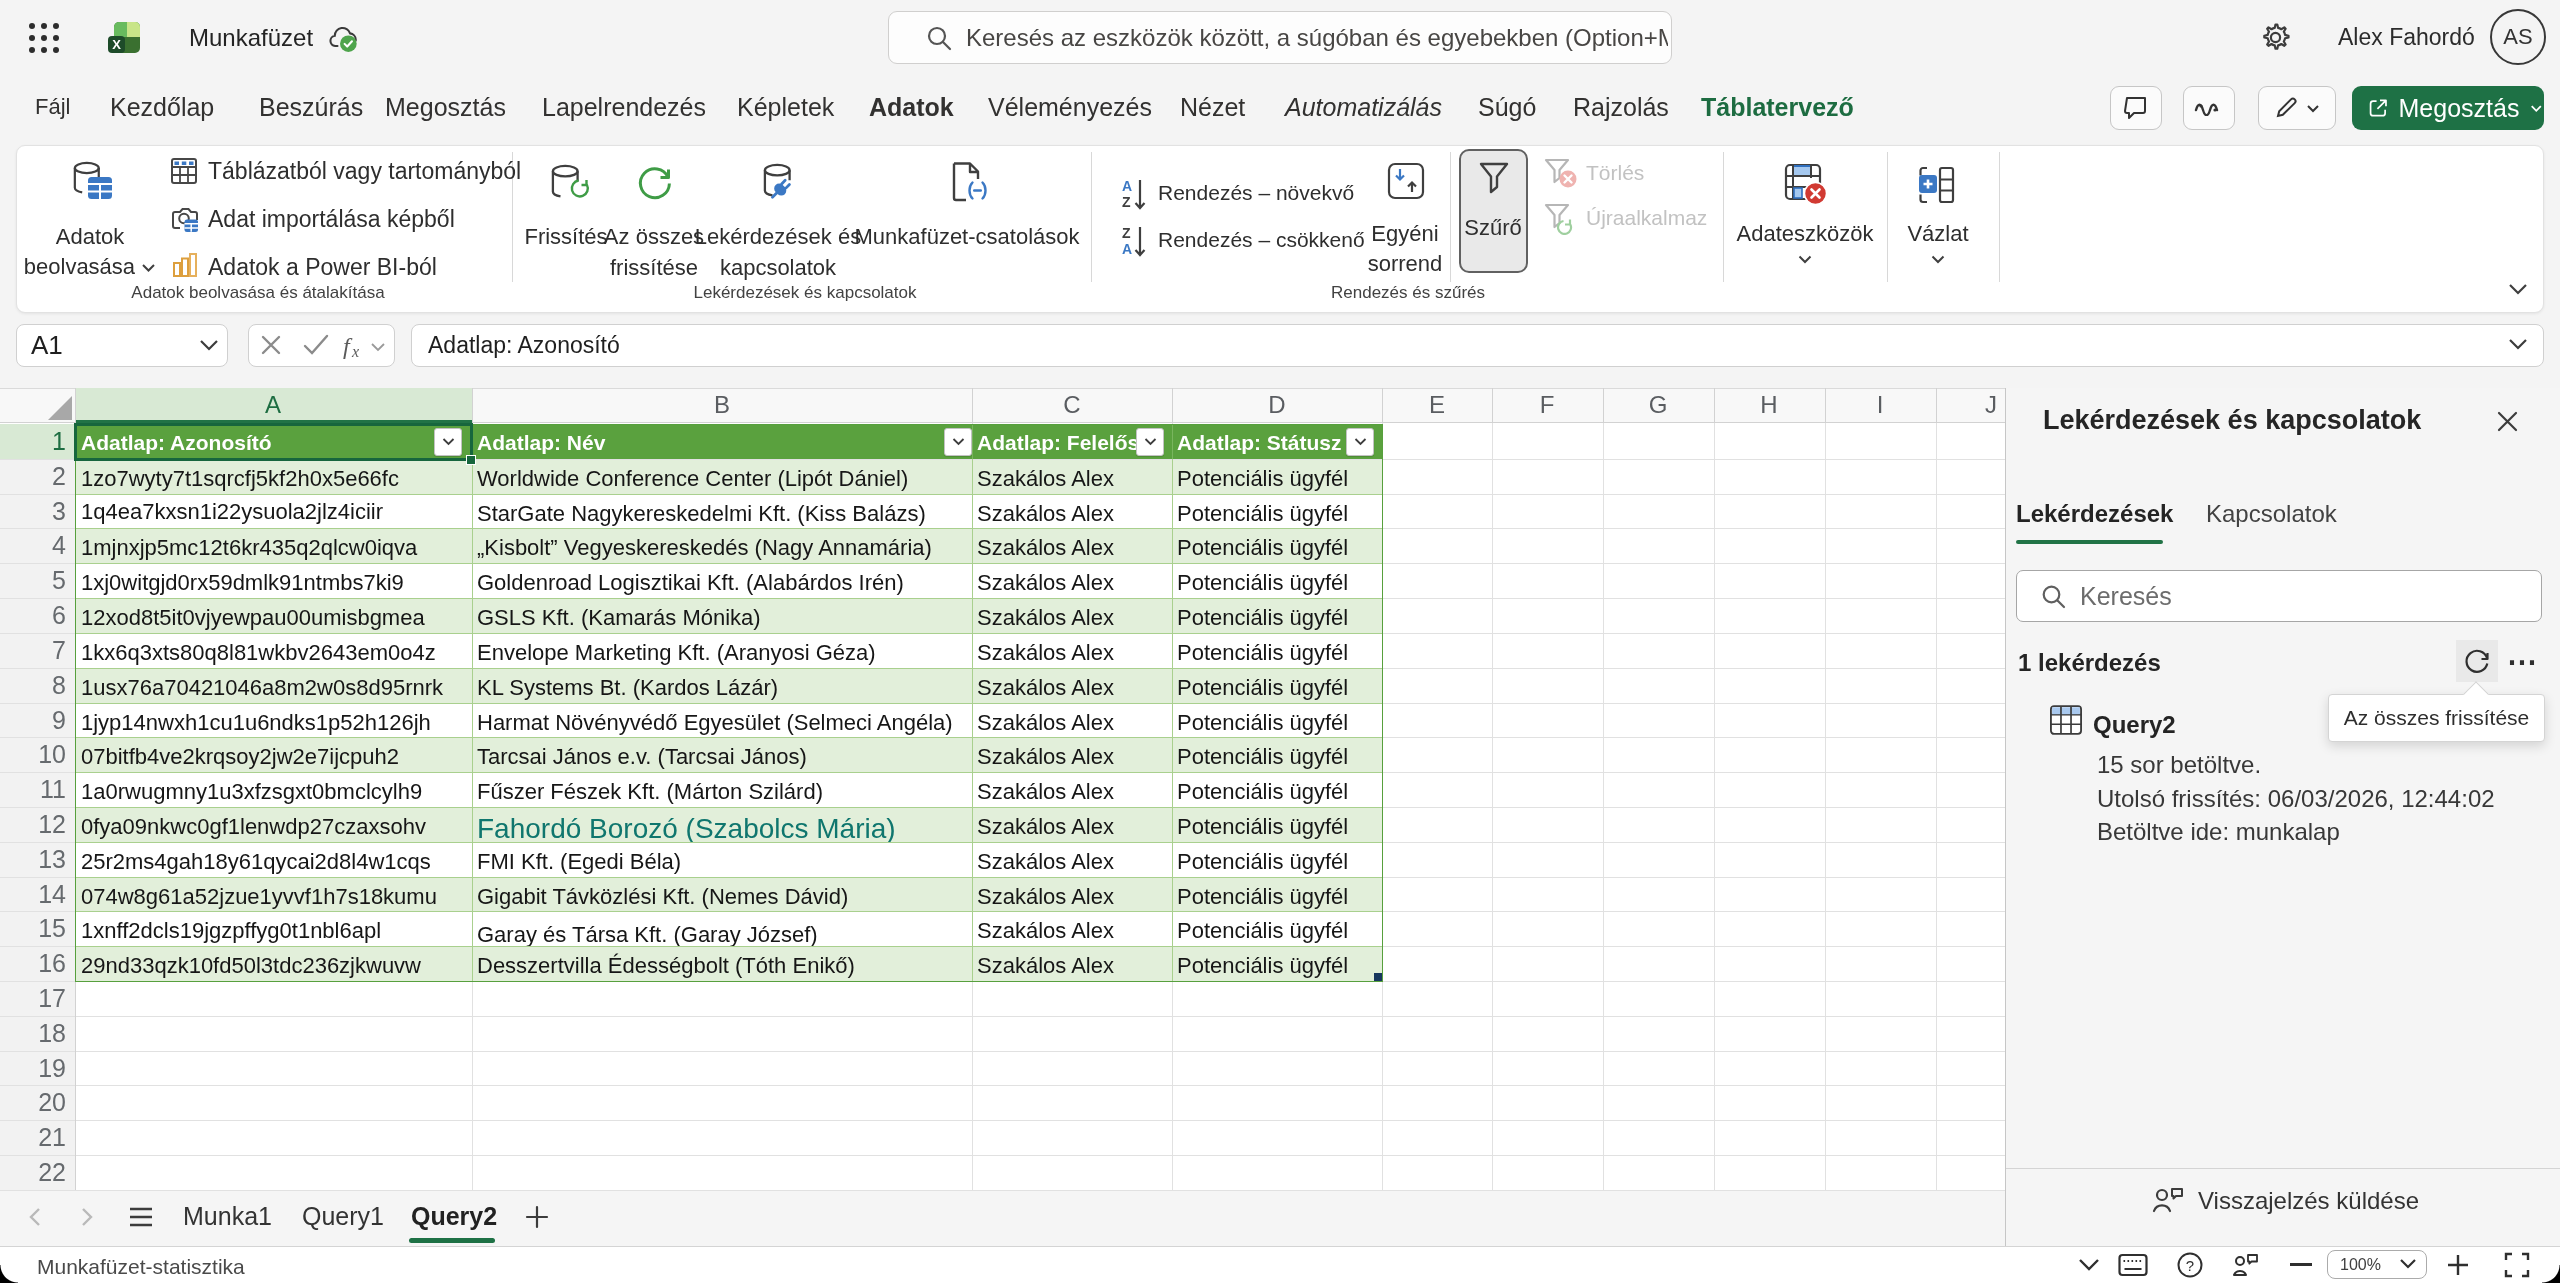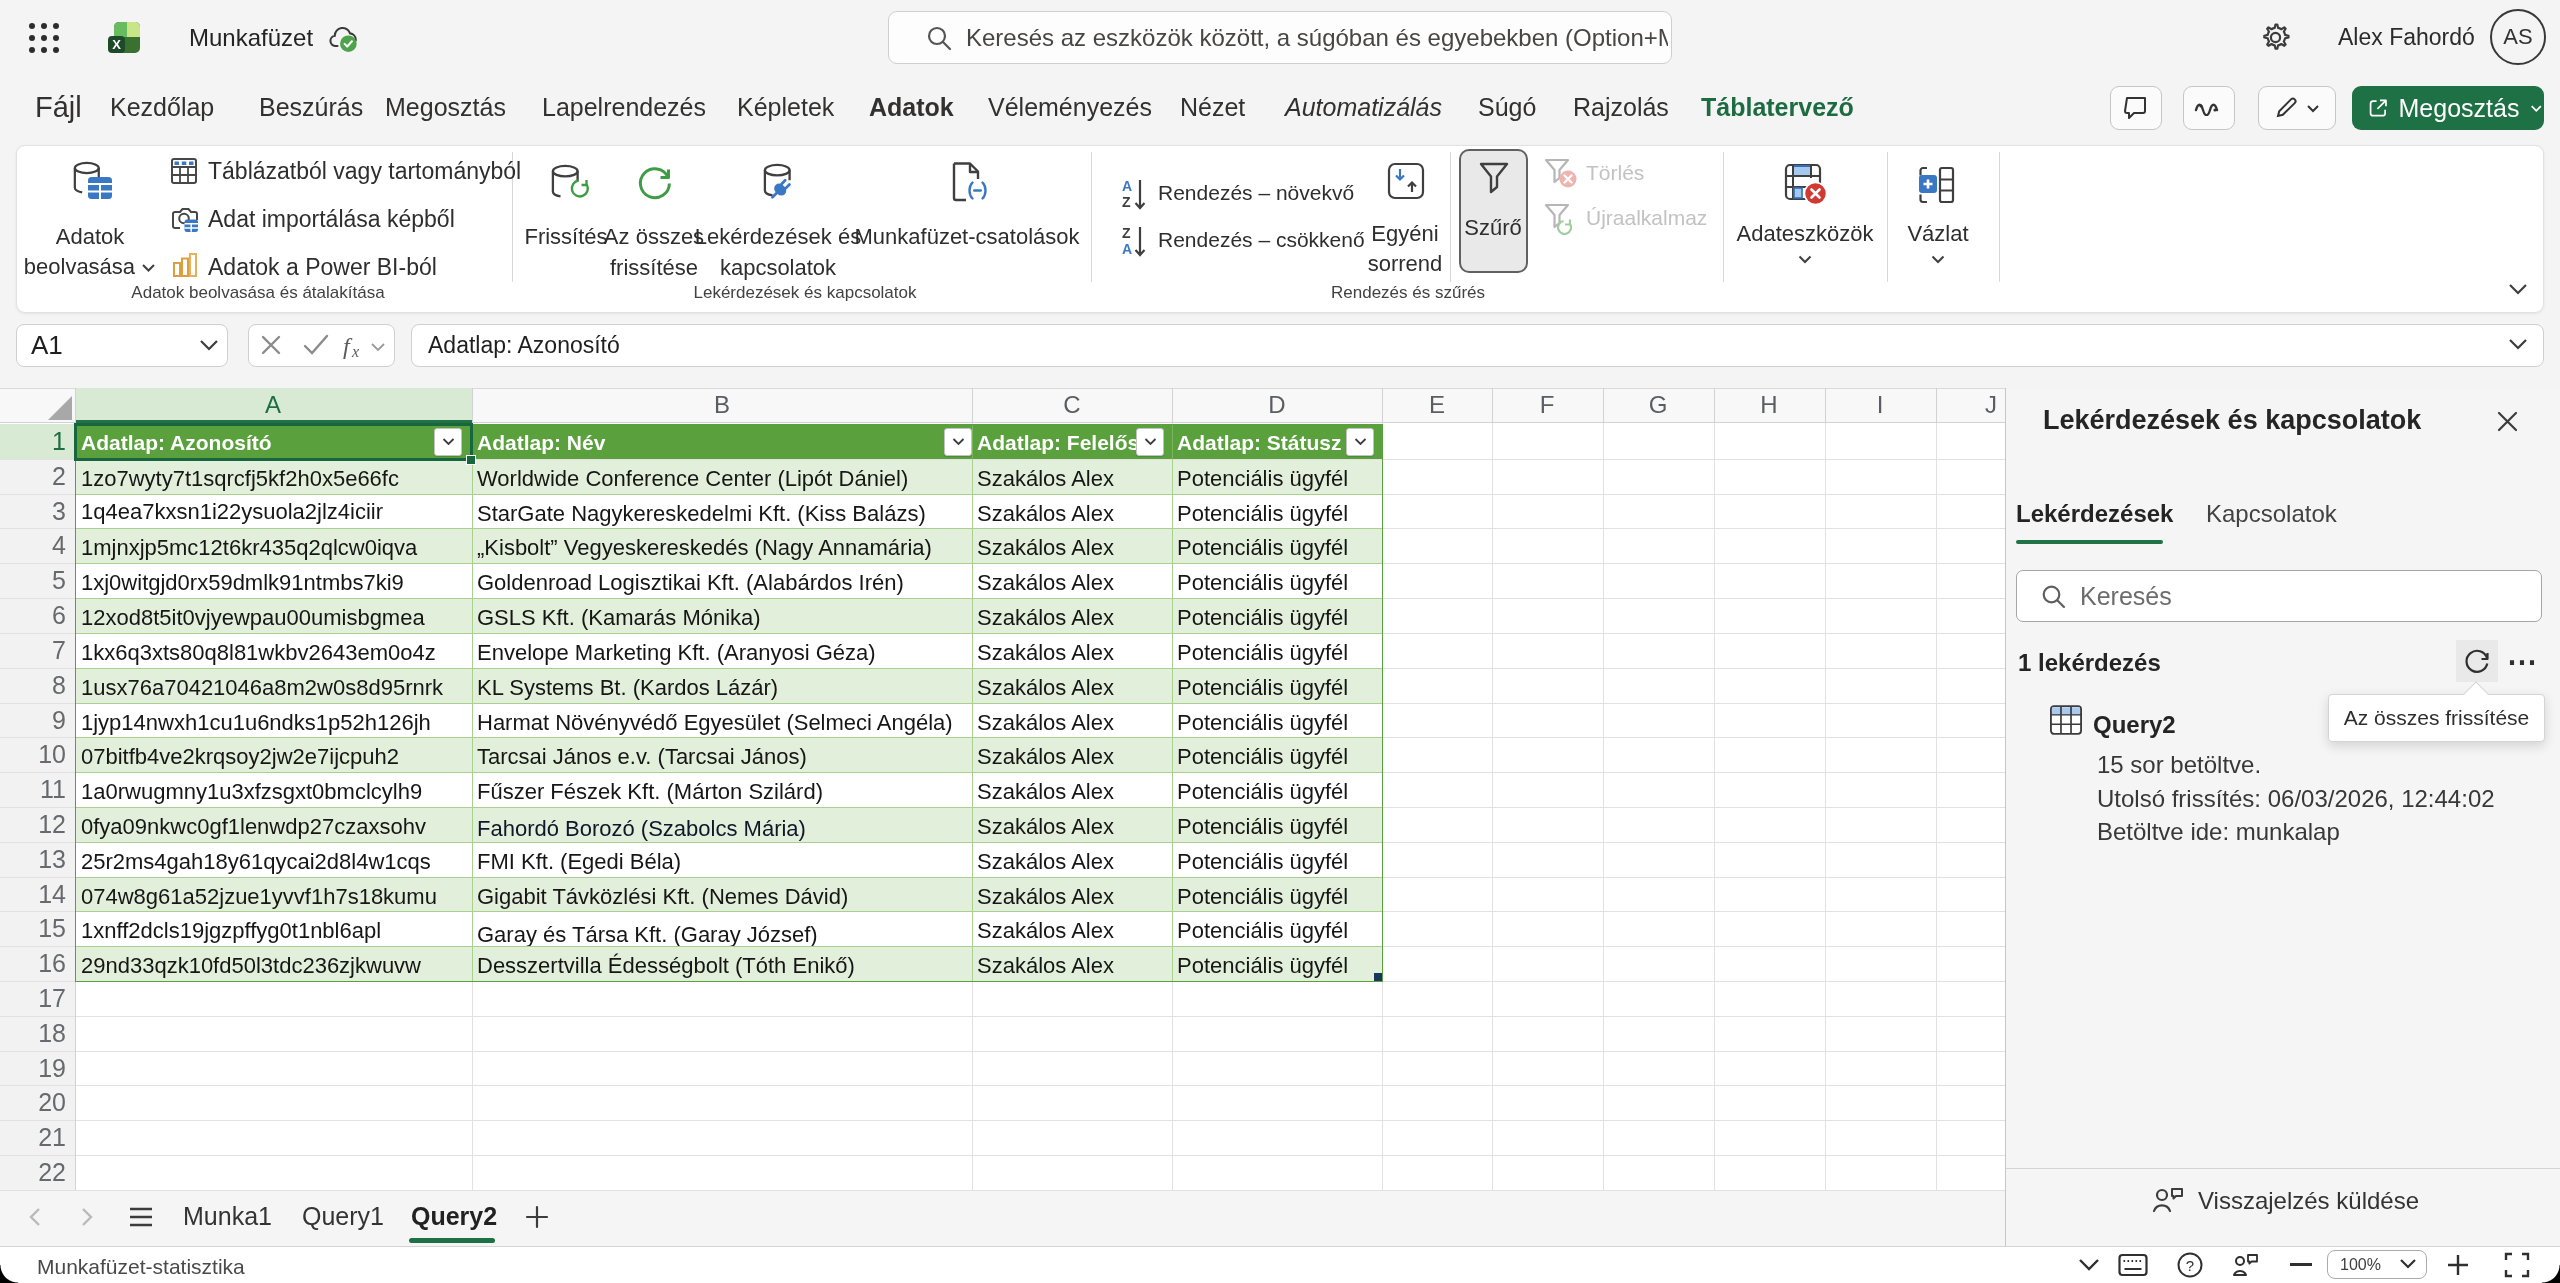--- a/index.html
+++ b/index.html
@@ -40,21 +40,21 @@
 </svg>
 <div class="ab vctr" style="left:966px;top:11px;height:53px;width:702px;overflow:hidden;white-space:nowrap;font-size:24px;color:#484644">Keresés az eszközök között, a súgóban és egyebekben (Option+M</div>
 <svg class="ab" style="left:2259px;top:21px" width="33" height="33" viewBox="0 0 33 33">
 <g fill="none" stroke="#3c3c3c" stroke-width="2.2">
 <circle cx="16.5" cy="16.5" r="4.6"></circle>
 <path d="M16.5 3.5 l1.8 0 l0.8 3.4 a10 10 0 0 1 3.2 1.3 l3 -1.8 l1.3 1.3 l-1.8 3 a10 10 0 0 1 1.3 3.2 l3.4 0.8 l0 1.8 l-3.4 0.8 a10 10 0 0 1 -1.3 3.2 l1.8 3 l-1.3 1.3 l-3 -1.8 a10 10 0 0 1 -3.2 1.3 l-0.8 3.4 l-1.8 0 l-0.8 -3.4 a10 10 0 0 1 -3.2 -1.3 l-3 1.8 l-1.3 -1.3 l1.8 -3 a10 10 0 0 1 -1.3 -3.2 l-3.4 -0.8 l0 -1.8 l3.4 -0.8 a10 10 0 0 1 1.3 -3.2 l-1.8 -3 l1.3 -1.3 l3 1.8 a10 10 0 0 1 3.2 -1.3 Z" stroke-linejoin="round"></path>
 </g>
   </svg>
 <div class="ab vctr" style="left:2338px;top:0;height:75px;font-size:23px;color:#2b2b2b">Alex Fahordó</div>
 <div class="ab ctr" style="left:2490px;top:9px;width:56px;height:56px;border:2.5px solid #383838;border-radius:50%;font-size:22px;color:#333">AS</div>
-<div class="ab vctr" style="left:35px;top:77px;height:60px;font-size:29px;color:#323130;">Fájl</div>
+<div class="ab vctr" style="left:35px;top:77px;height:60px;font-size:22px;color:#323130;">Fájl</div>
 <div class="ab vctr" style="left:110px;top:77px;height:60px;font-size:25px;color:#323130;">Kezdőlap</div>
 <div class="ab vctr" style="left:259px;top:77px;height:60px;font-size:25px;color:#323130;">Beszúrás</div>
 <div class="ab vctr" style="left:385px;top:77px;height:60px;font-size:25px;color:#323130;">Megosztás</div>
 <div class="ab vctr" style="left:542px;top:77px;height:60px;font-size:25px;color:#323130;">Lapelrendezés</div>
 <div class="ab vctr" style="left:737px;top:77px;height:60px;font-size:25px;color:#323130;">Képletek</div>
 <div class="ab vctr" style="left:869px;top:77px;height:60px;font-size:25px;color:#323130;font-weight:bold;">Adatok</div>
 <div class="ab vctr" style="left:988px;top:77px;height:60px;font-size:25px;color:#323130;">Véleményezés</div>
 <div class="ab vctr" style="left:1180px;top:77px;height:60px;font-size:25px;color:#323130;">Nézet</div>
 <div class="ab vctr" style="left:1285px;top:77px;height:60px;font-size:25px;color:#323130;font-style:italic;">Automatizálás</div>
 <div class="ab vctr" style="left:1478px;top:77px;height:60px;font-size:25px;color:#323130;">Súgó</div>
@@ -407,21 +407,21 @@
 <div class="ab vctr" style="left:473px;top:738px;width:496px;height:34px;font-size:22px;color:#161616;padding-left:4px;padding-top:4px;overflow:hidden;white-space:nowrap">Tarcsai János e.v. (Tarcsai János)</div>
 <div class="ab vctr" style="left:973px;top:738px;width:196px;height:34px;font-size:22px;color:#161616;padding-left:4px;padding-top:4px;overflow:hidden;white-space:nowrap">Szakálos Alex</div>
 <div class="ab vctr" style="left:1173px;top:738px;width:206px;height:34px;font-size:22px;color:#161616;padding-left:4px;padding-top:4px;overflow:hidden;white-space:nowrap">Potenciális ügyfél</div>
 <div class="ab" style="left:76px;top:773px;width:1306px;height:34px;background:#ffffff"></div>
 <div class="ab vctr" style="left:77px;top:773px;width:388px;height:34px;font-size:22px;color:#161616;padding-left:4px;padding-top:4px;overflow:hidden;white-space:nowrap">1a0rwugmny1u3xfzsgxt0bmclcylh9</div>
 <div class="ab vctr" style="left:473px;top:773px;width:496px;height:34px;font-size:22px;color:#161616;padding-left:4px;padding-top:4px;overflow:hidden;white-space:nowrap">Fűszer Fészek Kft. (Márton Szilárd)</div>
 <div class="ab vctr" style="left:973px;top:773px;width:196px;height:34px;font-size:22px;color:#161616;padding-left:4px;padding-top:4px;overflow:hidden;white-space:nowrap">Szakálos Alex</div>
 <div class="ab vctr" style="left:1173px;top:773px;width:206px;height:34px;font-size:22px;color:#161616;padding-left:4px;padding-top:4px;overflow:hidden;white-space:nowrap">Potenciális ügyfél</div>
 <div class="ab" style="left:76px;top:808px;width:1306px;height:34px;background:#e2efda"></div>
 <div class="ab vctr" style="left:77px;top:808px;width:388px;height:34px;font-size:22px;color:#161616;padding-left:4px;padding-top:4px;overflow:hidden;white-space:nowrap">0fya09nkwc0gf1lenwdp27czaxsohv</div>
-<div class="ab vctr" style="left:473px;top:808px;width:496px;height:34px;font-size:22px;color:#0f172a;padding-left:4px;padding-top:8px;overflow:hidden;white-space:nowrap">Fahordó Borozó (Szabolcs Mária)</div>
+<div class="ab vctr" style="left:473px;top:808px;width:496px;height:34px;font-size:28px;color:#0f766e;padding-left:4px;padding-top:8px;overflow:hidden;white-space:nowrap">Fahordó Borozó (Szabolcs Mária)</div>
 <div class="ab vctr" style="left:973px;top:808px;width:196px;height:34px;font-size:22px;color:#161616;padding-left:4px;padding-top:4px;overflow:hidden;white-space:nowrap">Szakálos Alex</div>
 <div class="ab vctr" style="left:1173px;top:808px;width:206px;height:34px;font-size:22px;color:#161616;padding-left:4px;padding-top:4px;overflow:hidden;white-space:nowrap">Potenciális ügyfél</div>
 <div class="ab" style="left:76px;top:843px;width:1306px;height:34px;background:#ffffff"></div>
 <div class="ab vctr" style="left:77px;top:843px;width:388px;height:34px;font-size:22px;color:#161616;padding-left:4px;padding-top:4px;overflow:hidden;white-space:nowrap">25r2ms4gah18y61qycai2d8l4w1cqs</div>
 <div class="ab vctr" style="left:473px;top:843px;width:496px;height:34px;font-size:22px;color:#161616;padding-left:4px;padding-top:4px;overflow:hidden;white-space:nowrap">FMI Kft. (Egedi Béla)</div>
 <div class="ab vctr" style="left:973px;top:843px;width:196px;height:34px;font-size:22px;color:#161616;padding-left:4px;padding-top:4px;overflow:hidden;white-space:nowrap">Szakálos Alex</div>
 <div class="ab vctr" style="left:1173px;top:843px;width:206px;height:34px;font-size:22px;color:#161616;padding-left:4px;padding-top:4px;overflow:hidden;white-space:nowrap">Potenciális ügyfél</div>
 <div class="ab" style="left:76px;top:878px;width:1306px;height:33px;background:#e2efda"></div>
 <div class="ab vctr" style="left:77px;top:878px;width:388px;height:33px;font-size:22px;color:#161616;padding-left:4px;padding-top:4px;overflow:hidden;white-space:nowrap">074w8g61a52jzue1yvvf1h7s18kumu</div>
 <div class="ab vctr" style="left:473px;top:878px;width:496px;height:33px;font-size:22px;color:#161616;padding-left:4px;padding-top:4px;overflow:hidden;white-space:nowrap">Gigabit Távközlési Kft. (Nemes Dávid)</div>

